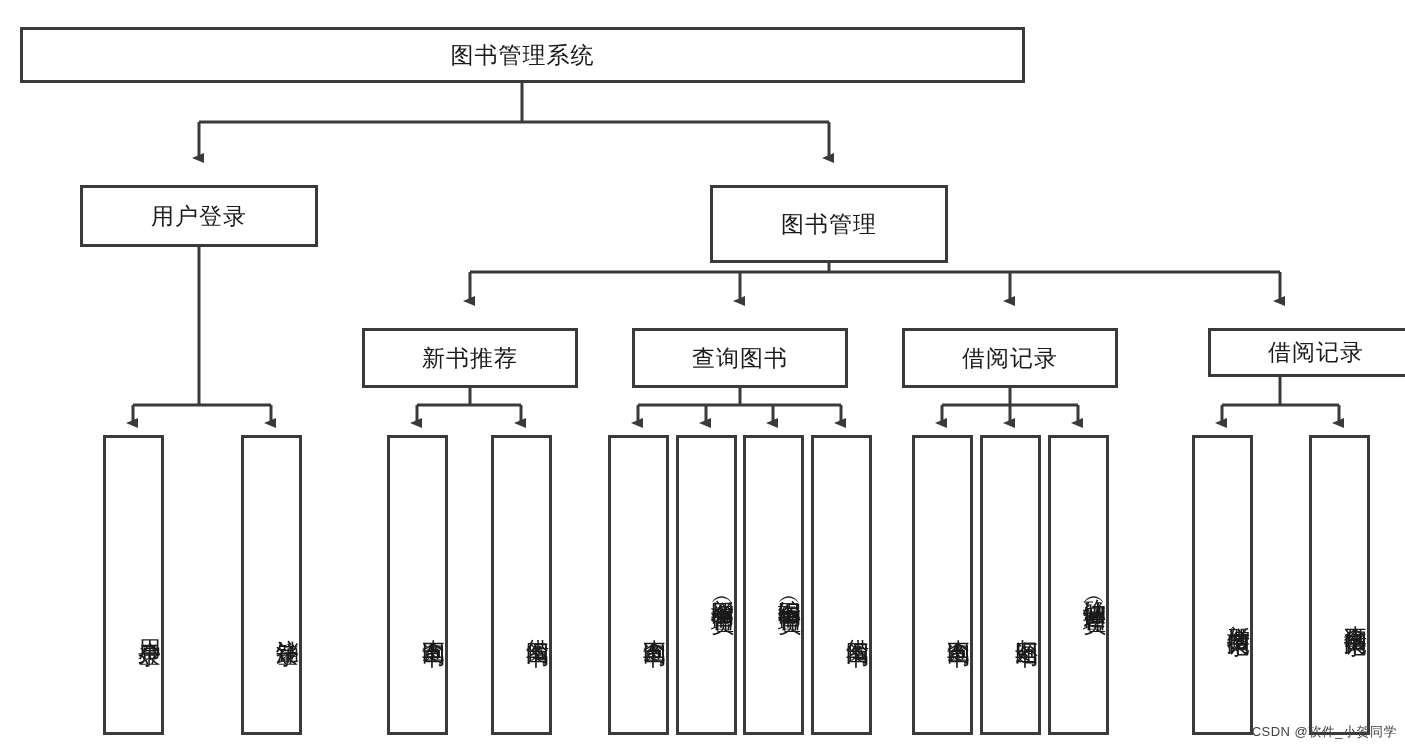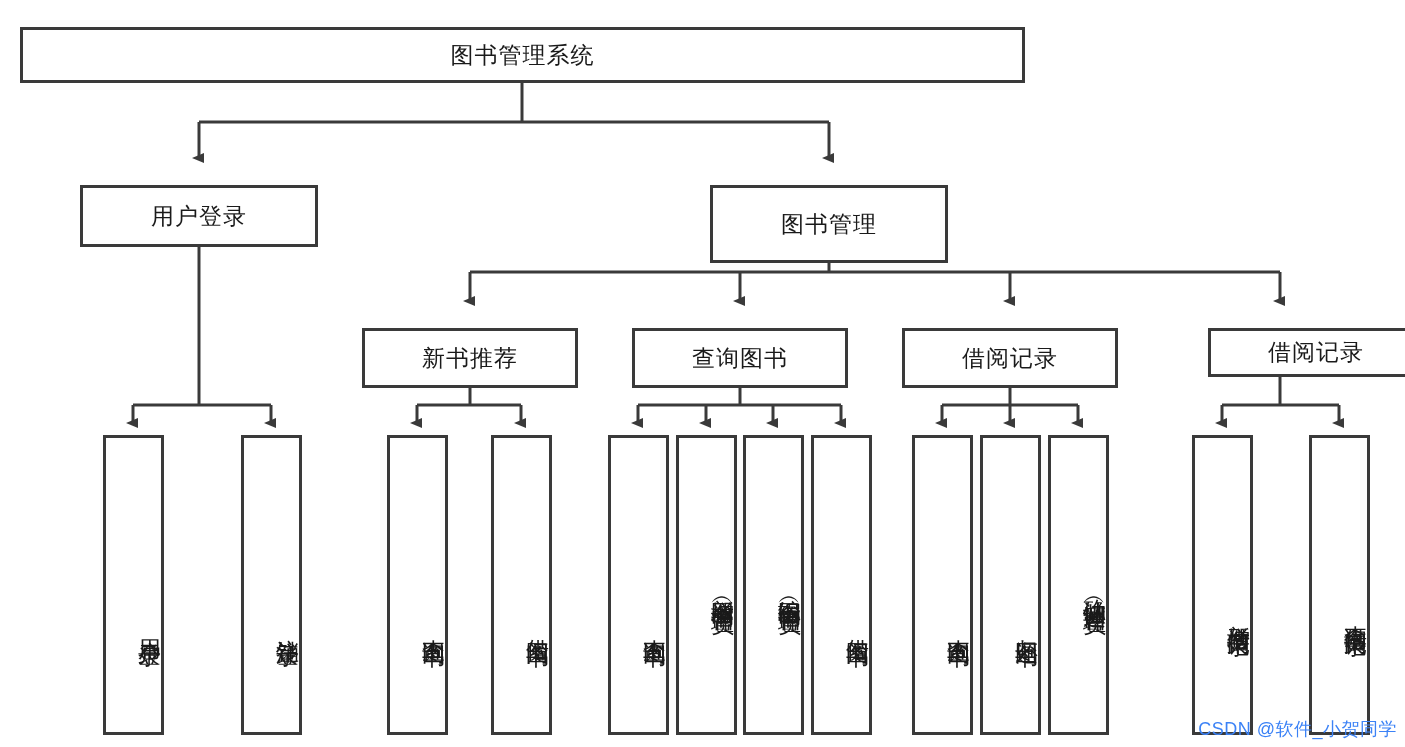--- a/index.html
+++ b/index.html
@@ -50,22 +50,22 @@
     padding-top: 6px;
     line-height: 1;
   }
   .node.vert.pad-small { padding-top: 80px; }
   .node.vert.pad-mid   { padding-top: 55px; }
   .node.vert.pad-tiny  { padding-top: 10px; }
   .watermark {
     position: absolute;
     right: 8px;
     bottom: 6px;
-    font-size: 18px;
-    color: #3b82f6;
+    font-size: 13px;
+    color: #404040;
     white-space: nowrap;
     letter-spacing: 0.5px;
   }
 </style>
 </head>
 <body>
 
 <div id="canvas">
 
   <svg class="edges" viewBox="0 0 1405 747" xmlns="http://www.w3.org/2000/svg">

